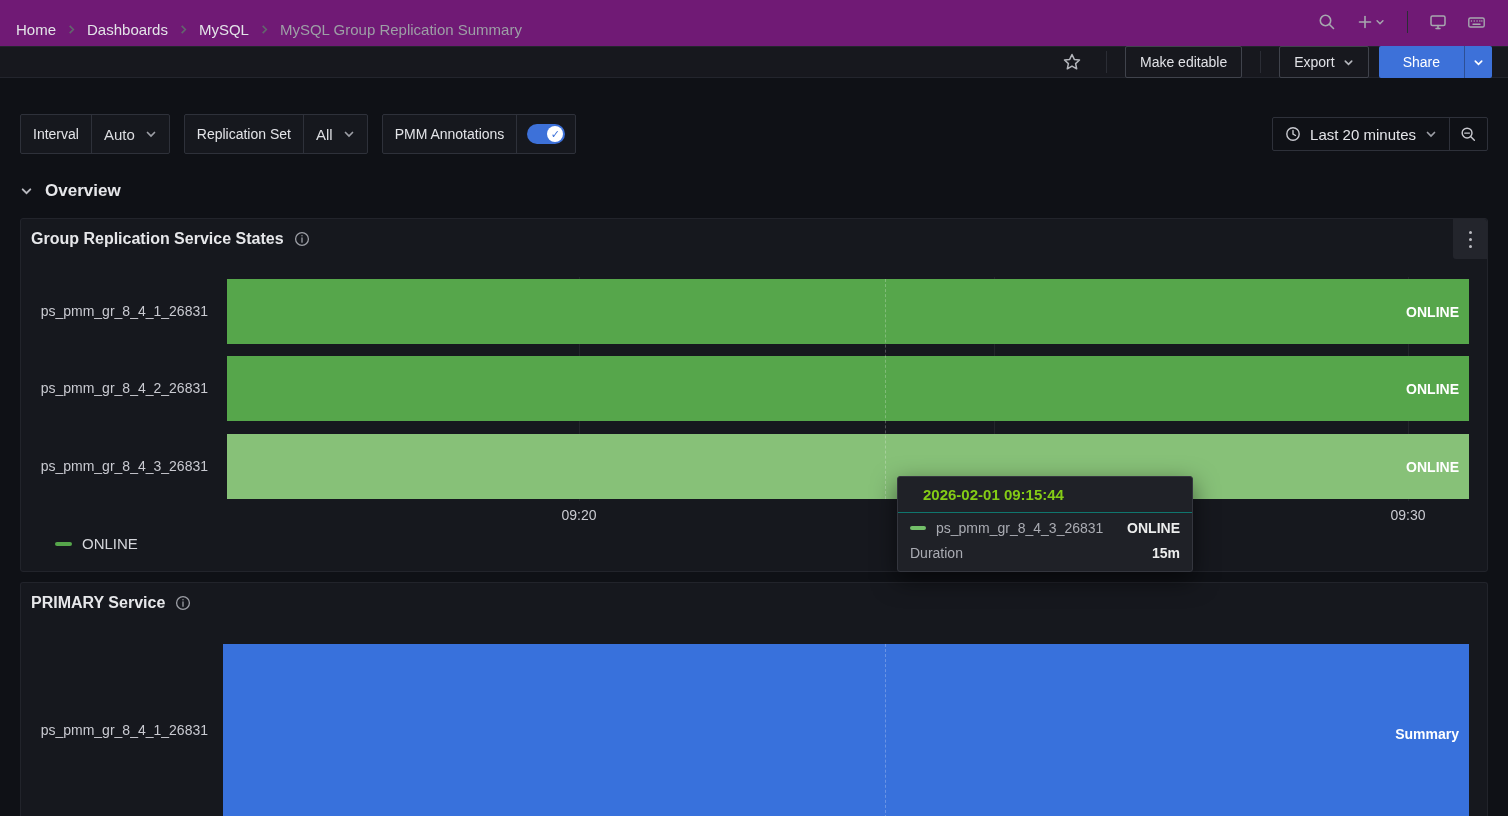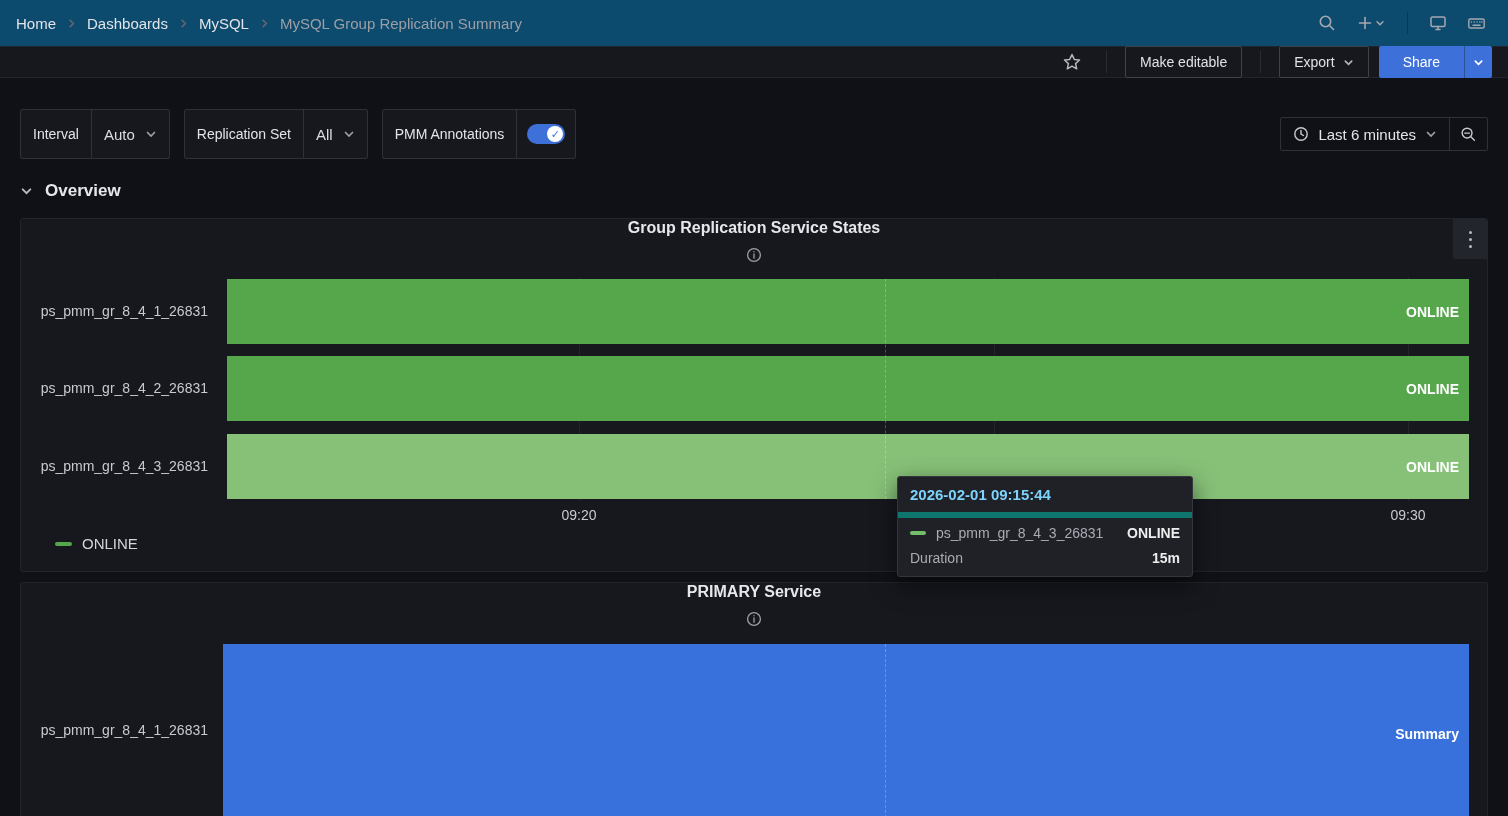--- a/index.html
+++ b/index.html
@@ -7,21 +7,21 @@
   body {
     font-family:"Liberation Sans","DejaVu Sans",sans-serif;
     background:#0f1116; color:#d8d9dd;
     position:relative;
   }
   svg { display:block; }
 
   
   .topbar {
     position:absolute; left:0; top:0; width:1508px; height:46px;
-    background:#0c4a6e; display:flex; align-items:center;
+    background:#701a75; display:flex; align-items:flex-end;
     padding:8px 16px; justify-content:space-between;
   }
   .crumbs { display:flex; align-items:center; gap:10px; font-size:15px; font-weight:500; }
   .crumb { color:#e3e4e8; cursor:pointer; }
   .crumb.current { color:#9d9fa6; font-weight:400; }
   .crumb-sep { color:#63656d; display:flex; }
   .topbar-icons { display:flex; align-items:center; gap:6px; }
   .icon-btn {
     width:32px; height:32px; display:flex; align-items:center; justify-content:center;
     color:#a6a8af; border-radius:2px; cursor:pointer;
@@ -49,21 +49,21 @@
     width:28px; height:32px; display:flex; align-items:center; justify-content:center;
     background:#3d71d9; color:#fff; border-left:1px solid rgba(17,18,23,.35);
   }
 
   
   .toolbar {
     position:absolute; left:0; top:110px; width:1508px; height:48px;
     display:flex; align-items:center; padding:0 20px; gap:14px;
   }
   .ctl-group {
-    display:inline-flex; align-items:stretch; height:50px;
+    display:inline-flex; align-items:stretch; height:40px;
     border:1px solid #2e313a; border-radius:2px; background:#16181e;
   }
   .ctl-label {
     display:flex; align-items:center; padding:0 12px; font-size:14px; font-weight:500;
     color:#e3e4e8; border-right:1px solid #2e313a;
   }
   .ctl-value {
     display:flex; align-items:center; gap:10px; padding:0 12px;
     font-size:15px; color:#dcdde1; cursor:pointer;
   }
@@ -104,21 +104,21 @@
   .section-header .title { font-size:17px; font-weight:700; }
   .section-header .chev { color:#b9bac0; }
 
   
   .panel {
     position:absolute; left:20px; width:1468px; background:#16181e;
     border:1px solid #22242b; border-radius:3px;
   }
   .panel-header {
     position:absolute; left:0; top:0; width:100%; height:40px;
-    display:flex; align-items:center; padding:0 10px; gap:10px;flex-direction:column;
+    display:flex; align-items:center; padding:0 10px; gap:10px;
   }
   .panel-title { font-size:16px; font-weight:600; color:#e6e7ea; }
   .info-icon { color:#9d9fa6; cursor:pointer; display:flex; }
   .kebab {
     position:absolute; right:0; top:0; width:34px; height:40px;
     background:#23252c; border-radius:0 3px 0 3px;
     display:flex; flex-direction:column; align-items:center; justify-content:center; gap:4px;
     cursor:pointer;
   }
   .kebab i { width:3px; height:3px; border-radius:50%; background:#b9bac0; }
@@ -147,22 +147,22 @@
   .legend .swatch { width:17px; height:4px; border-radius:2px; background:#56a64b; }
   .legend .ltext { font-size:15px; color:#d4d5da; }
 
   
   .tooltip {
     position:absolute; left:897px; top:476px; width:296px;
     background:#1f2127; border:1px solid #34363e; border-radius:3px;
     box-shadow:0 8px 24px rgba(0,0,0,.55); z-index:20; font-size:14px;
   }
   .tooltip .tt-header {
-    padding:9px 12px; font-size:15px; font-weight:700; color:#7dd3fc;
-    border-bottom:6px solid #0f766e;
+    padding:9px 25px; font-size:15px; font-weight:700; color:#84cc16;
+    border-bottom:1px solid #0f766e;
   }
   .tooltip .tt-row {
     display:flex; align-items:center; gap:10px; padding:7px 12px 2px 12px;
   }
   .tooltip .tt-row:last-child { padding-bottom:10px; }
   .tooltip .tt-swatch { width:16px; height:4px; border-radius:2px; background:#73bf69; }
   .tooltip .tt-name { color:#aaacb3; }
   .tooltip .tt-val { margin-left:auto; font-weight:700; color:#eceded; }
 </style>
 </head>
@@ -278,21 +278,21 @@
       <span class="knob">✓</span>
     </span>
   </span>
   <span class="toolbar-spacer"></span>
   <span class="timepick">
     <span class="main">
       <svg width="16" height="16" viewBox="0 0 16 16" fill="none" stroke="#c8c9cf" stroke-width="1.4" stroke-linecap="round">
           <circle cx="8" cy="8" r="6.2"></circle>
           <polyline points="8,4.5 8,8 10.5,9.5"></polyline>
         </svg>
-      <span>Last 6 minutes</span>
+      <span>Last 20 minutes</span>
       <svg width="12" height="12" viewBox="0 0 12 12" fill="none" stroke="#9d9fa6" stroke-width="1.7" stroke-linecap="round">
           <polyline points="2.5,4.5 6,8 9.5,4.5"></polyline>
         </svg>
     </span>
     <span class="zoomout">
       <svg width="17" height="17" viewBox="0 0 18 18" fill="none" stroke="currentColor" stroke-width="1.5" stroke-linecap="round">
           <circle cx="7.5" cy="7.5" r="5.2"></circle>
           <line x1="5" y1="7.5" x2="10" y2="7.5"></line>
           <line x1="11.5" y1="11.5" x2="15.2" y2="15.2"></line>
         </svg>

